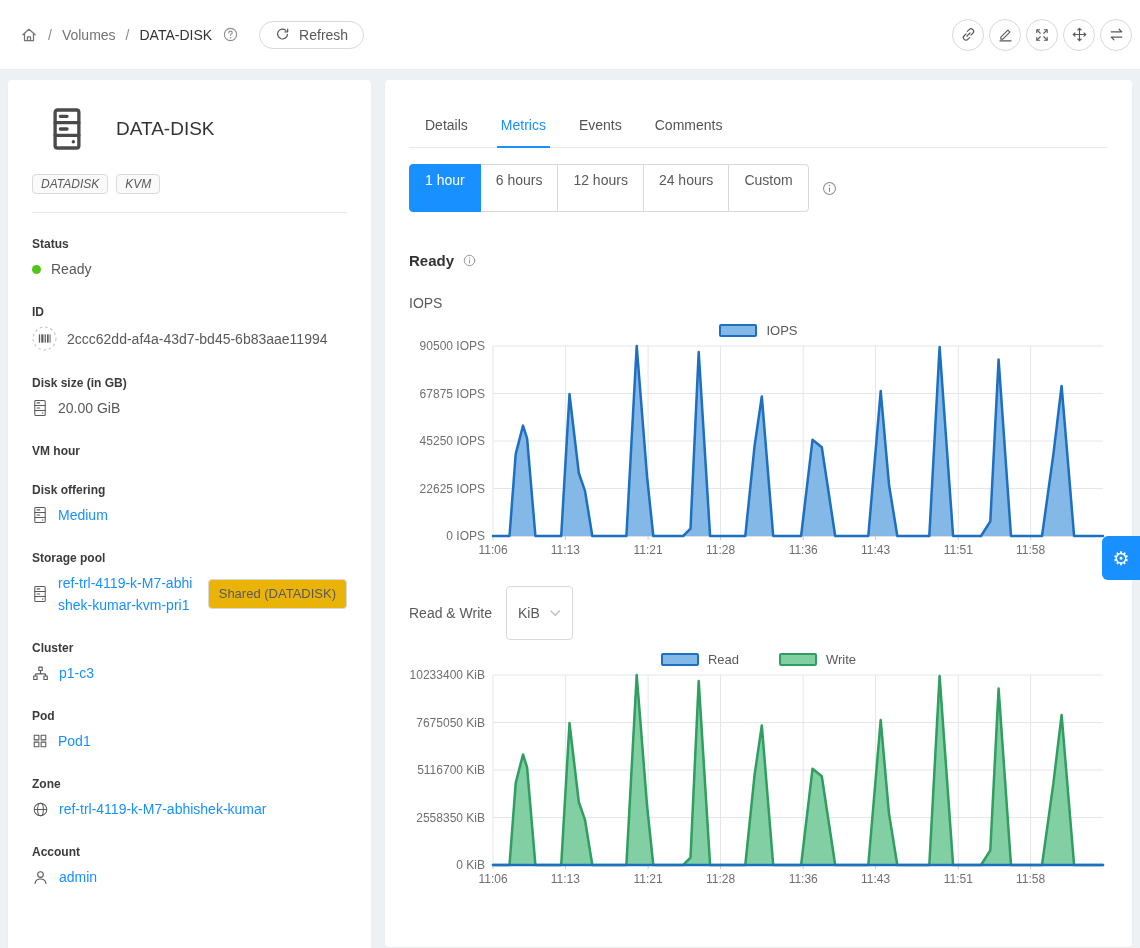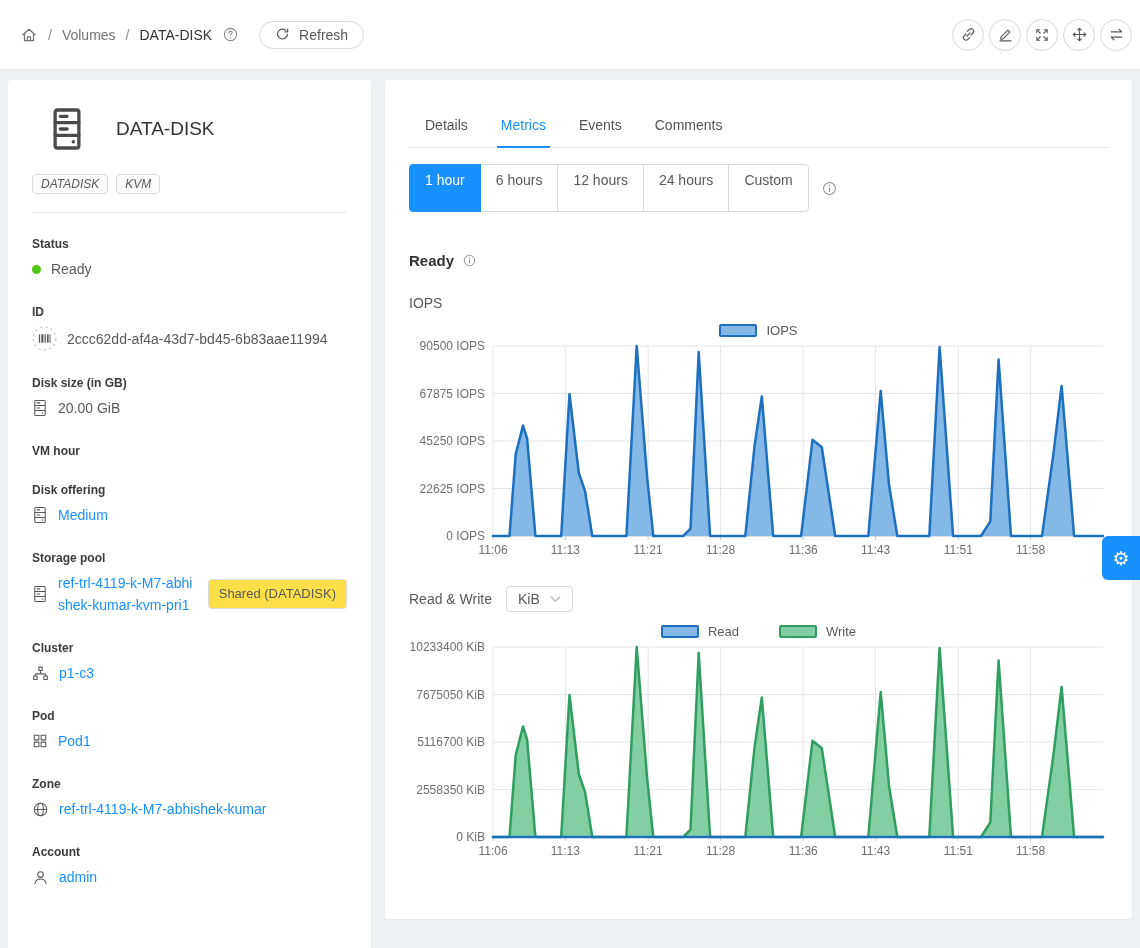--- a/index.html
+++ b/index.html
@@ -48,21 +48,21 @@
     font-size:12px;padding:2px 8px;border-radius:4px;font-style:italic;
   }
   .divider{border:none;border-top:1px solid #e8e8e8;margin:18px 0 24px}
   .field{margin-bottom:25px}
   .field-label{font-weight:700;font-size:12px;color:#3b3b3b;margin-bottom:7px}
   .field-value{display:flex;align-items:center;gap:10px;font-size:14px;color:#595959;line-height:22px}
   .field-value .grow{flex:1;min-width:0}
   a.link{color:var(--accent);text-decoration:none;cursor:pointer;word-break:break-all}
   .dot{width:9px;height:9px;border-radius:50%;background:var(--green);flex:none}
   .badge-pill{
-    border:1px solid #d9d9d9;background:#fde047;color:#595959;
+    border:1px solid #d9d9d9;background:#eab308;color:#595959;
     font-size:13px;padding:3px 10px;border-radius:4px;white-space:nowrap;flex:none;
   }
   .sp-link{max-width:160px;display:inline-block}
   
   .tabs{display:flex;gap:25px;border-bottom:1px solid #e8e8e8;padding:0 0 0 12px}
   .tab{padding:13px 4px;font-size:14px;color:#545454;cursor:pointer}
   .tab.active{color:var(--accent);border-bottom:2px solid var(--accent);margin-bottom:-1px}
   .range-row{margin-top:16px;display:flex;align-items:center}
   .range-group{display:flex}
   .range-opt{
@@ -80,21 +80,21 @@
   .swatch{width:38px;height:13px;border:2px solid;border-radius:2px;cursor:pointer}
   svg.chart{display:block;width:699px;height:218px;margin-top:2px}
   svg.chart text{font-family:"Liberation Sans",sans-serif}
   .grid{stroke:#e4e6e9;stroke-width:1}
   .axis,.tick{stroke:#c9cdd1;stroke-width:1}
   .ytick{font-size:12px;fill:#6f6f6f;text-anchor:end}
   .xtick{font-size:12px;fill:#6f6f6f;text-anchor:middle}
   .rw-row{margin-top:28px;display:flex;align-items:center;gap:14px}
   .unit-select{
     display:inline-flex;align-items:center;gap:10px;border:1px solid #d9d9d9;
-    border-radius:4px;padding:4px 11px;font-size:14px;color:#595959;background:#fff;cursor:pointer;
+    border-radius:4px;padding:18px 11px;font-size:14px;color:#595959;background:#fff;cursor:pointer;
     font-family:inherit;
   }
   
   .gear-fab{
     position:fixed;top:536px;right:0;width:38px;height:44px;border:none;
     background:var(--accent);color:#fff;font-size:19px;border-radius:6px 0 0 6px;
     display:flex;align-items:center;justify-content:center;cursor:pointer;
   }
 </style>
 </head>

